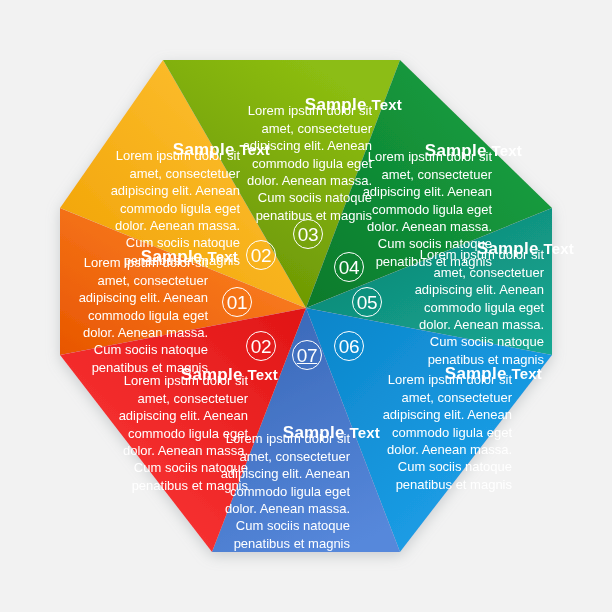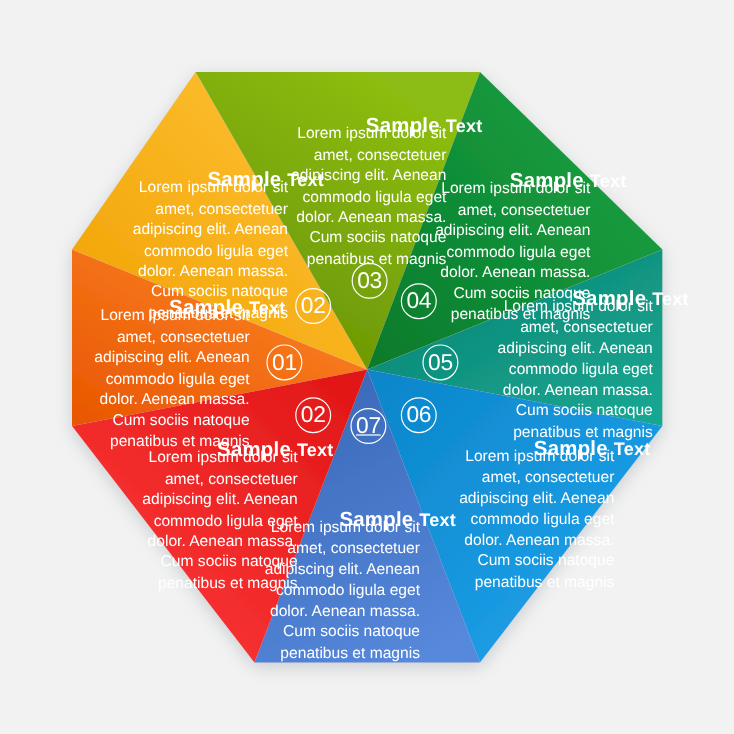--- a/index.html
+++ b/index.html
@@ -138,19 +138,19 @@
   </div>
 
   <div class="seg-label" style="left:118px;top:366px;">
     <div class="head"><span>Sample</span> <span class="w2">Text</span></div>
     <div class="body">Lorem ipsum dolor sit amet, consectetuer adipiscing elit. Aenean commodo ligula eget dolor. Aenean massa. Cum sociis natoque penatibus et magnis</div>
   </div>
 
   <div class="badge" style="left:222px;top:287px;">01</div>
   <div class="badge" style="left:246px;top:240px;">02</div>
   <div class="badge" style="left:293px;top:219px;">03</div>
-  <div class="badge" style="left:334px;top:236px;">04</div>
+  <div class="badge" style="left:334px;top:252px;">04</div>
   <div class="badge" style="left:352px;top:287px;">05</div>
   <div class="badge" style="left:334px;top:331px;">06</div>
   <div class="badge" style="left:292px;top:340px;text-decoration:underline;">07</div>
   <div class="badge" style="left:246px;top:331px;">02</div>
 
 </div>
 
 </body></html>

